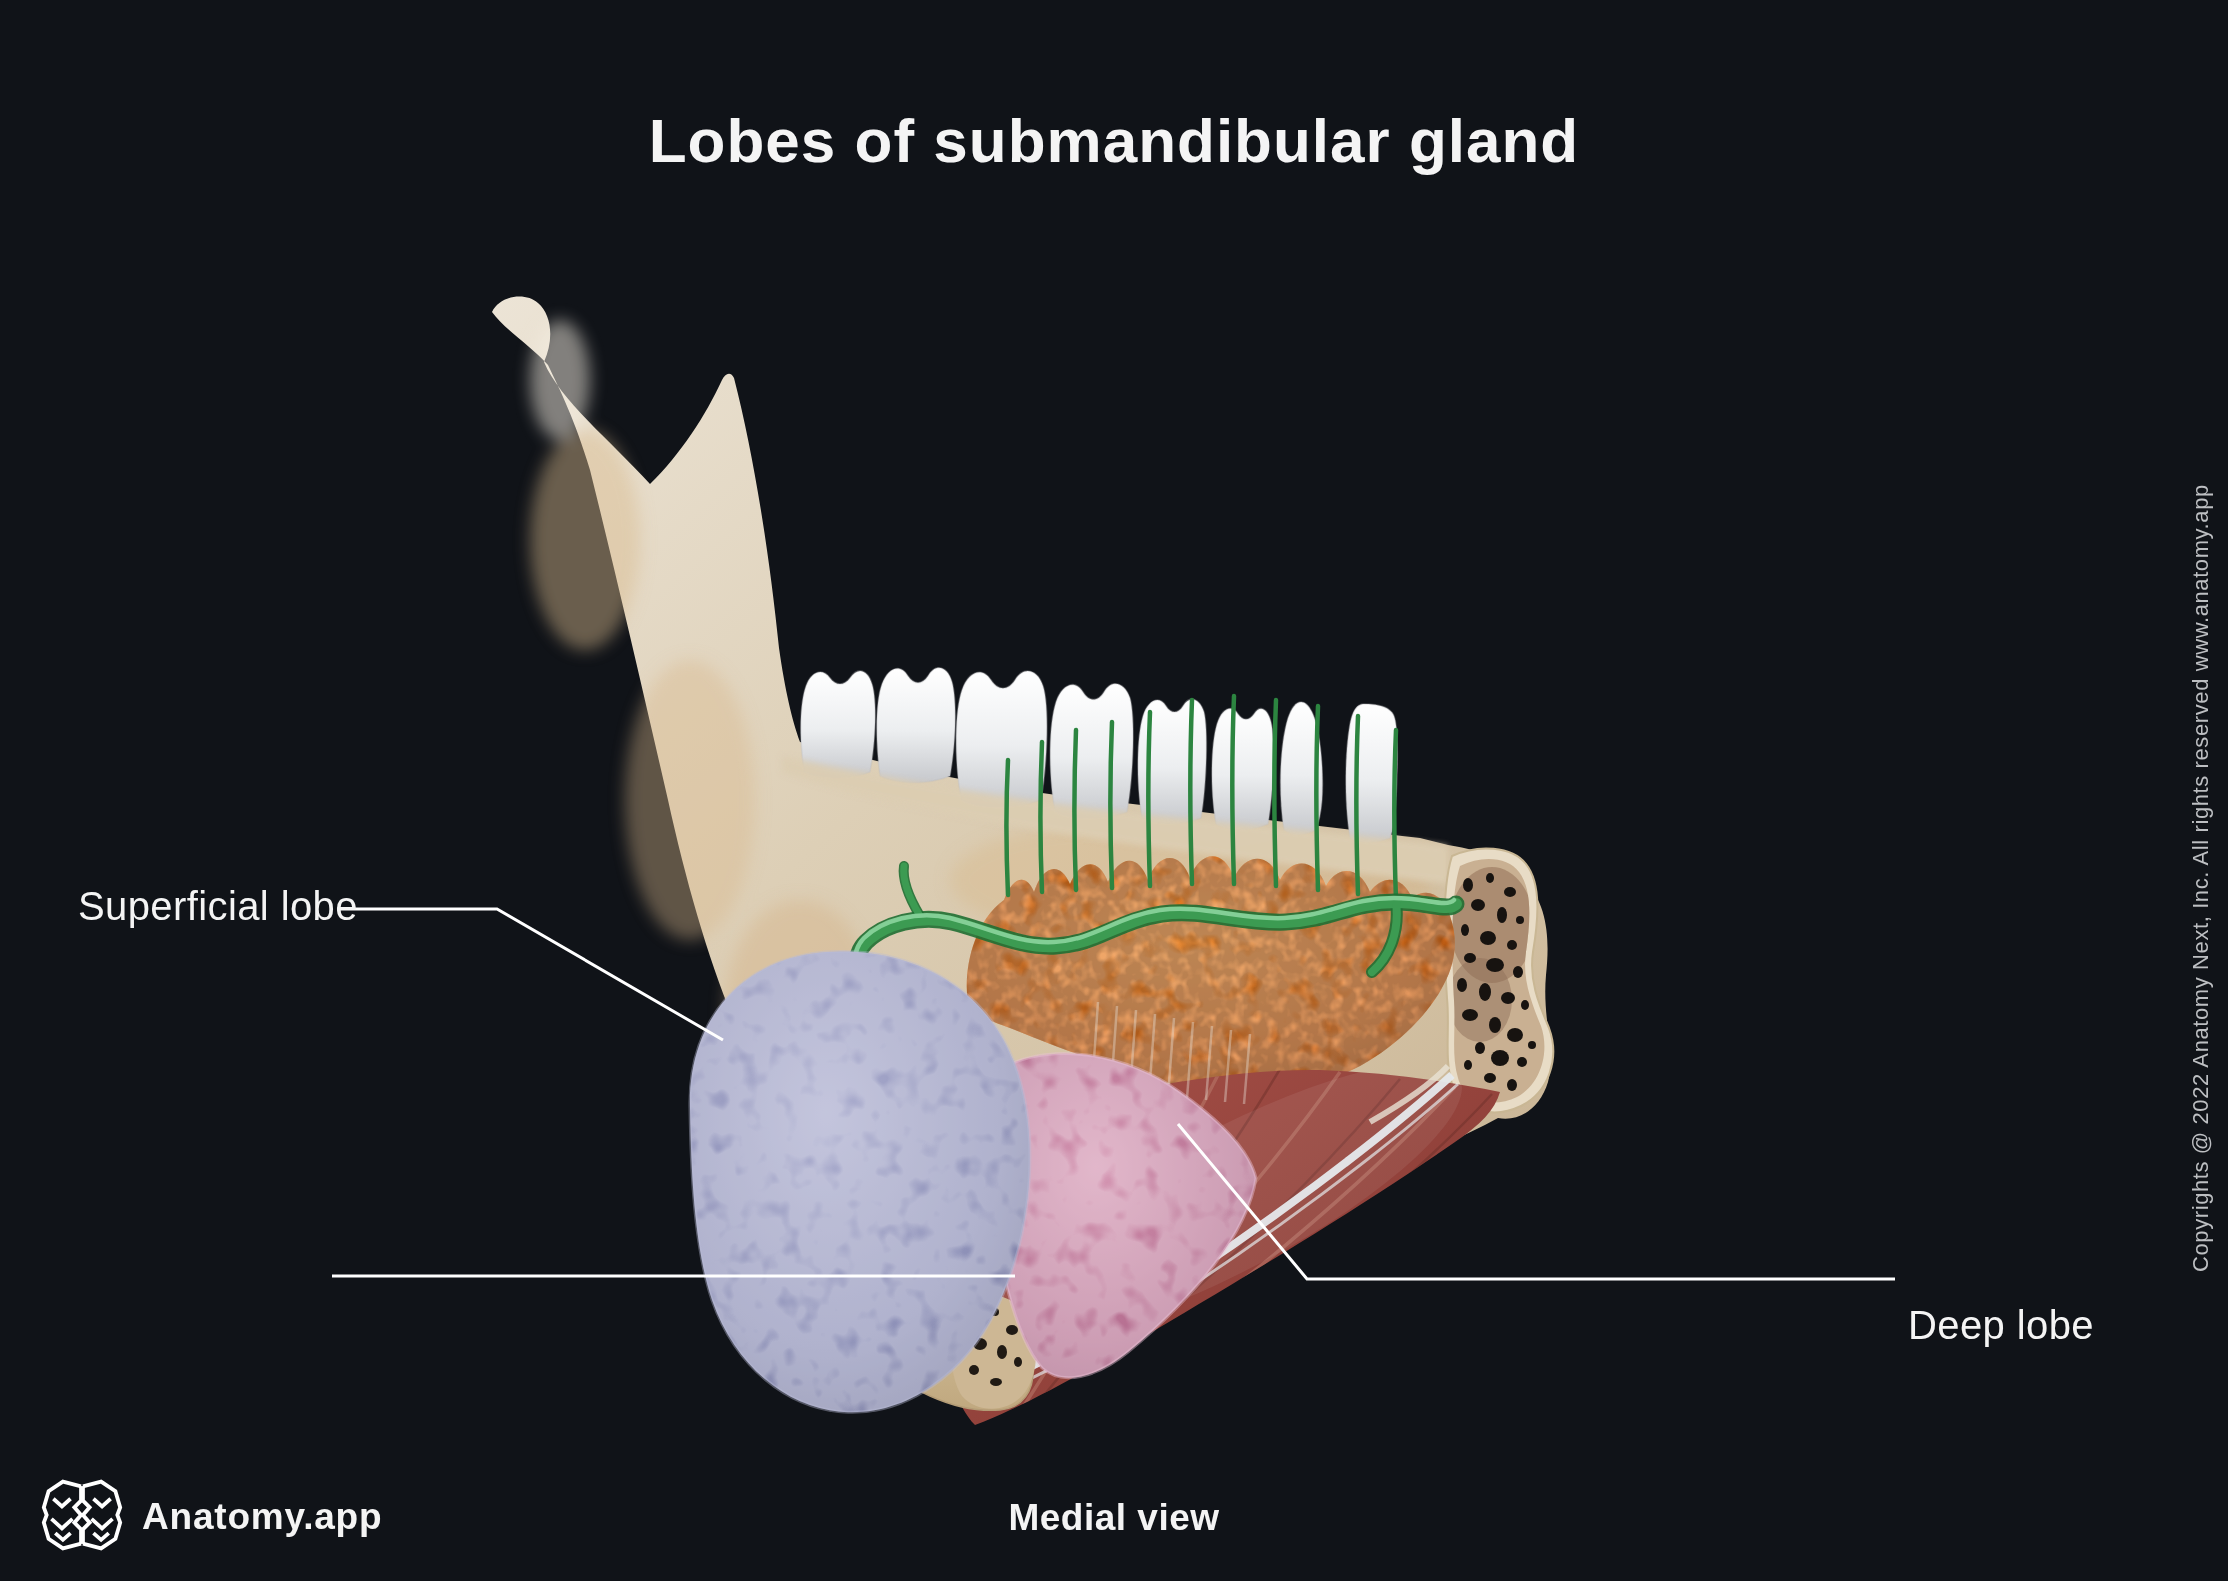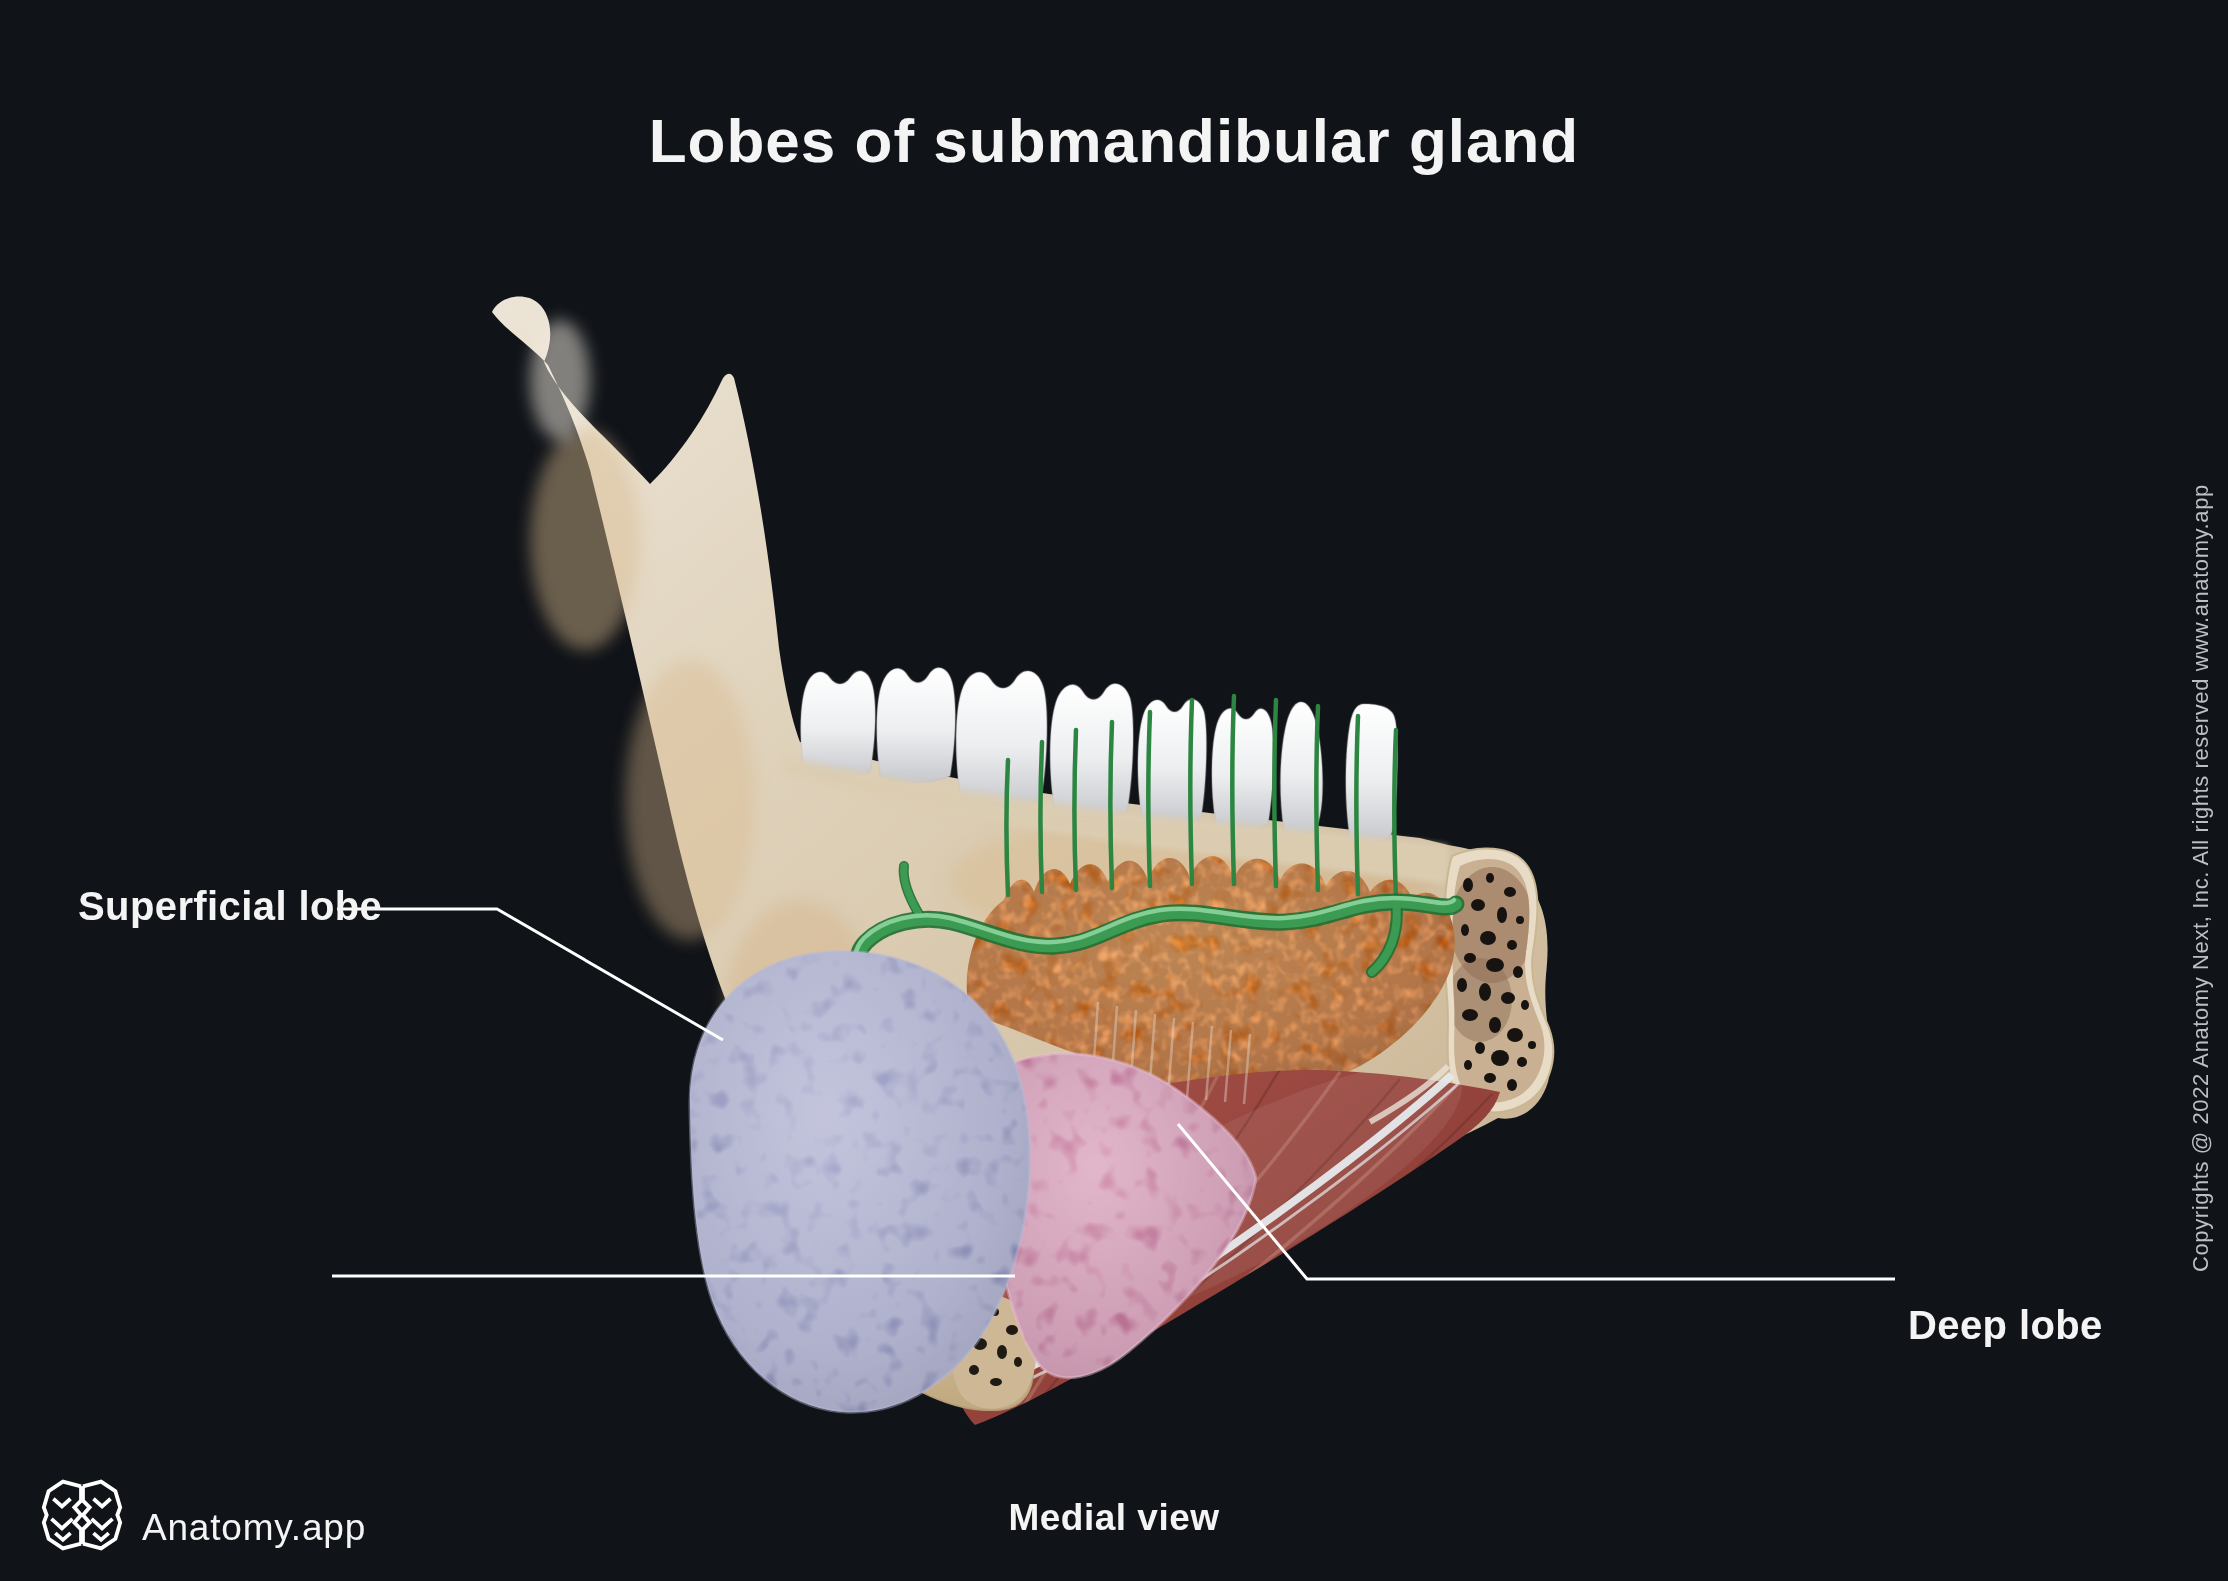--- a/index.html
+++ b/index.html
@@ -4,32 +4,32 @@
 <style>
   :root{
     --c-background:#101318; --c-text:#f4f4f4; --c-leader:#ffffff;
     --c-copyright-text:#bdbfc2;
   }
   html,body{margin:0;padding:0;background:#0b0d11;}
   .stage{position:relative;width:2228px;height:1581px;background:var(--c-background);
          overflow:hidden;font-family:"Liberation Sans",sans-serif;color:var(--c-text);}
   .page-title{position:absolute;left:0;right:0;top:68px;text-align:center;
               font-size:62px;font-weight:700;letter-spacing:1px;color:var(--c-text);line-height:1;}
-  .label{position:absolute;font-size:40px;font-weight:700;color:var(--c-text);
+  .label{position:absolute;font-size:40px;font-weight:400;color:var(--c-text);
          letter-spacing:0.4px;line-height:1.1;white-space:nowrap;}
   .label-superficial{left:78px;top:884px;}
   .label-mylohyoid{left:78px;top:1252px;}
   .label-deep{left:1908px;top:1255px;margin-top:48px;}
   .illustration{position:absolute;left:0;top:0;width:2228px;height:1581px;}
   .leader{stroke:var(--c-leader);stroke-width:3;fill:none;}
   .copyright{position:absolute;right:14px;top:392px;height:880px;
              writing-mode:vertical-rl;transform:rotate(180deg);
              font-size:22px;letter-spacing:0.6px;color:var(--c-copyright-text);white-space:nowrap;}
-  .footer-brand{position:absolute;left:142px;top:1496px;font-size:37px;font-weight:400;
-                letter-spacing:0.8px;color:var(--c-text);margin-top:11px;}
+  .footer-brand{position:absolute;left:142px;top:1496px;font-size:37px;font-weight:700;
+                letter-spacing:0.8px;color:var(--c-text);}
   .footer-view{position:absolute;left:0;right:0;top:1497px;text-align:center;
                font-size:37px;font-weight:700;letter-spacing:0.5px;color:var(--c-text);}
   .brand-logo{position:absolute;left:40px;top:1477px;width:84px;height:76px;}
 </style>
 </head>
 <body>
 
 <div class="stage">
 
   <h1 class="page-title">Lobes of submandibular gland</h1>

